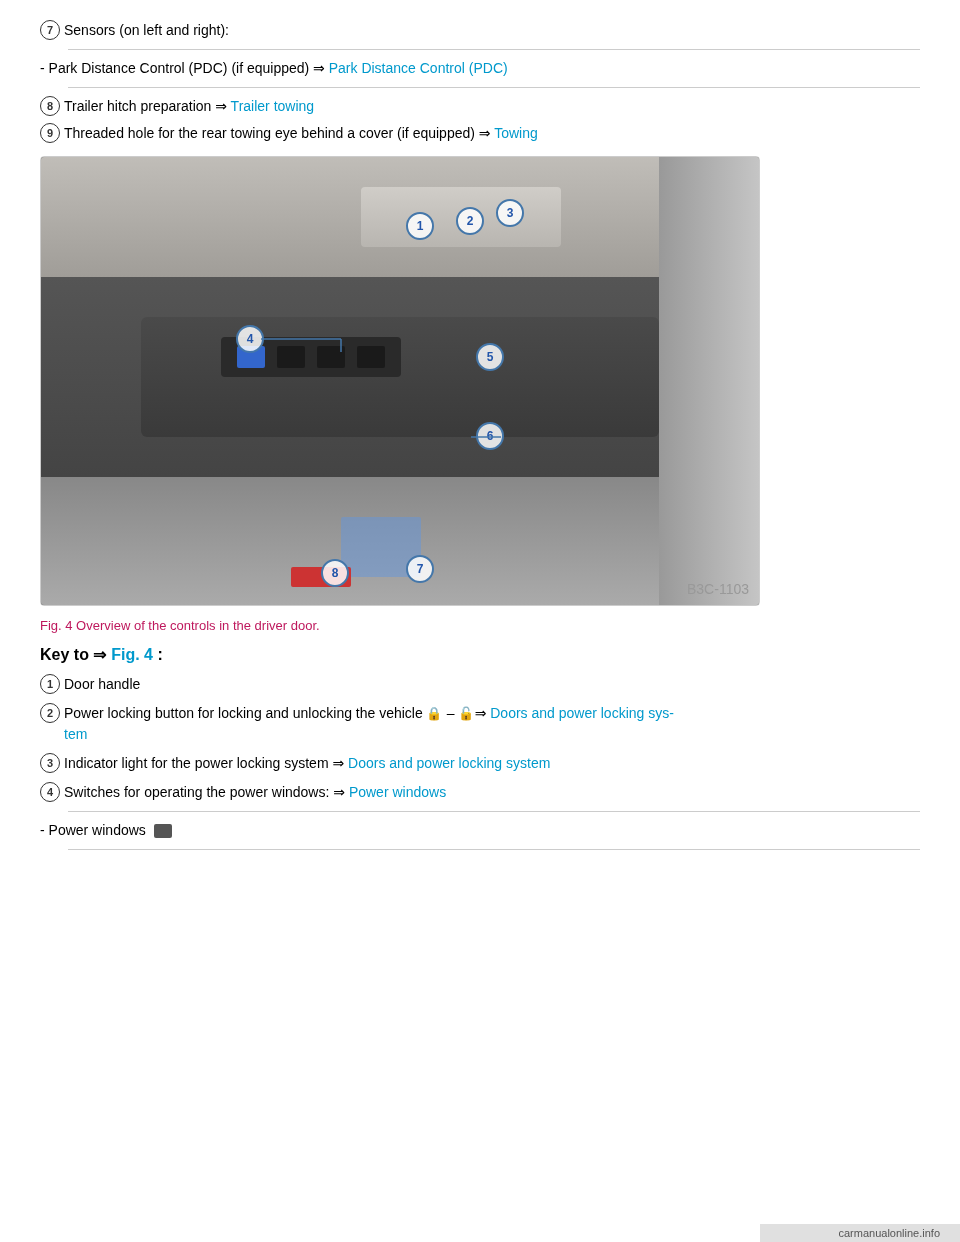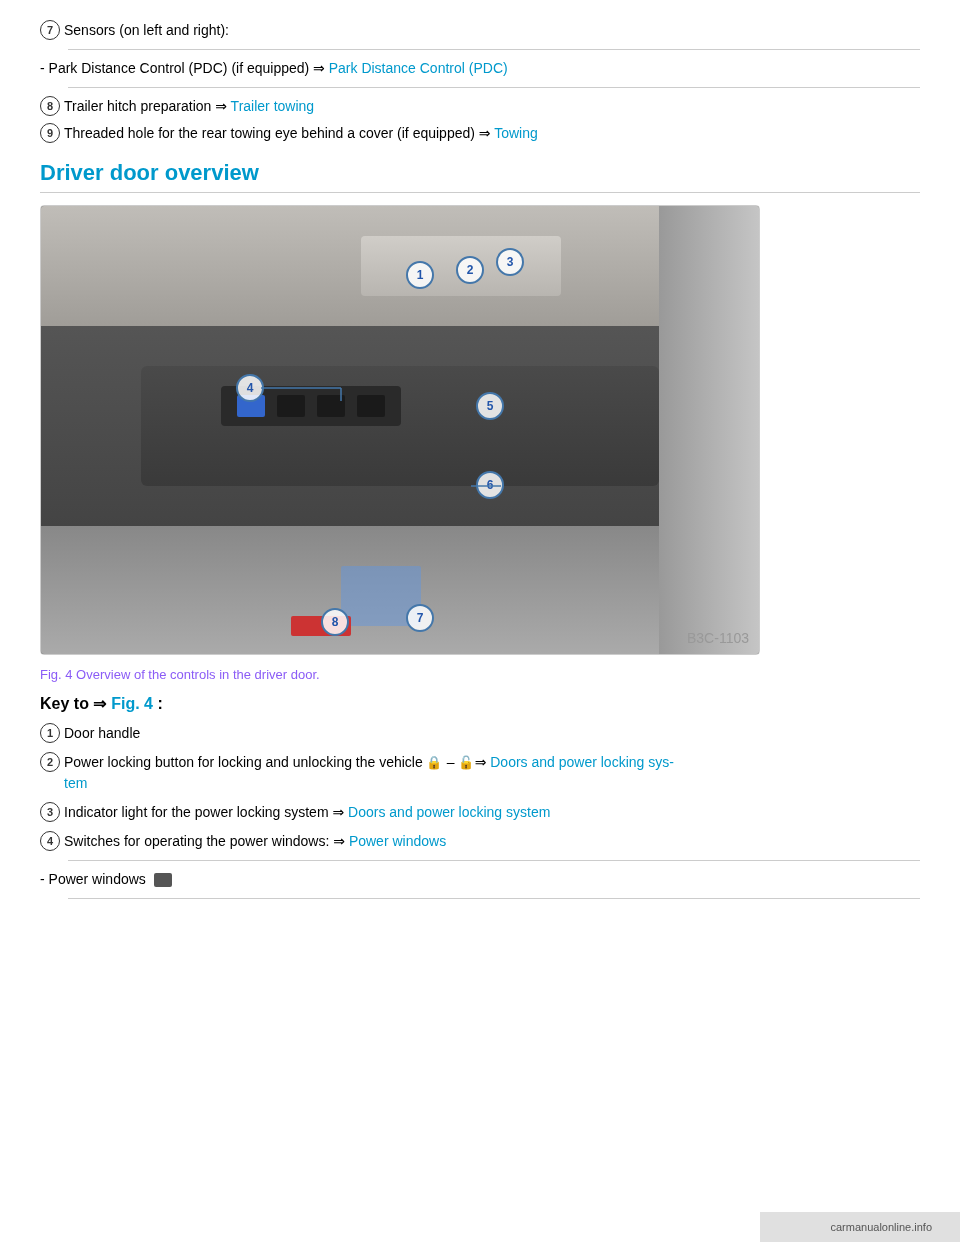--- a/index.html
+++ b/index.html
@@ -182,21 +182,21 @@
       background: rgba(255,255,255,0.85);
       border: 2px solid #4477aa;
       display: flex;
       align-items: center;
       justify-content: center;
       font-size: 12px;
       font-weight: bold;
       color: #2255aa;
     }
     .fig-caption {
-      color: #8b5cf6;
+      color: #be185d;
       font-size: 13px;
       margin-top: 6px;
       margin-bottom: 12px;
     }
     .key-to {
       font-weight: bold;
       margin-bottom: 10px;
       font-size: 16px;
     }
     .key-to .link { font-weight: bold; }
@@ -205,26 +205,26 @@
       bottom: 8px;
       right: 10px;
       font-size: 14px;
       color: #999;
     }
     .bottom-bar {
       position: fixed;
       bottom: 0;
       right: 0;
       width: 200px;
-      height: 30px;
+      height: 18px;
       background: #e0e0e0;
       display: flex;
       align-items: center;
       justify-content: flex-end;
-      padding-right: 28px;
+      padding-right: 20px;
       font-size: 11px;
       color: #555;
     }
   </style>
 </head>
 <body>
 
 <div class="page">
 
   <div class="item-row">
@@ -248,21 +248,20 @@
     </span>
   </div>
 
   <div class="item-row" style="margin-top:6px;">
     <span class="circle-num">9</span>
     <span class="text">
       <span>Threaded hole for the rear towing eye behind a cover (if equipped) ⇒ </span><a class="link">Towing</a>
     </span>
   </div>
 
-  <div class="section-title">Driver door overview</div>
 
   <div class="figure-container">
     <div class="door-image">
 
       <div class="door-bg"></div>
       <div class="door-upper"></div>
 
       <div class="door-handle-area"></div>
 
       <div class="door-middle"></div>

